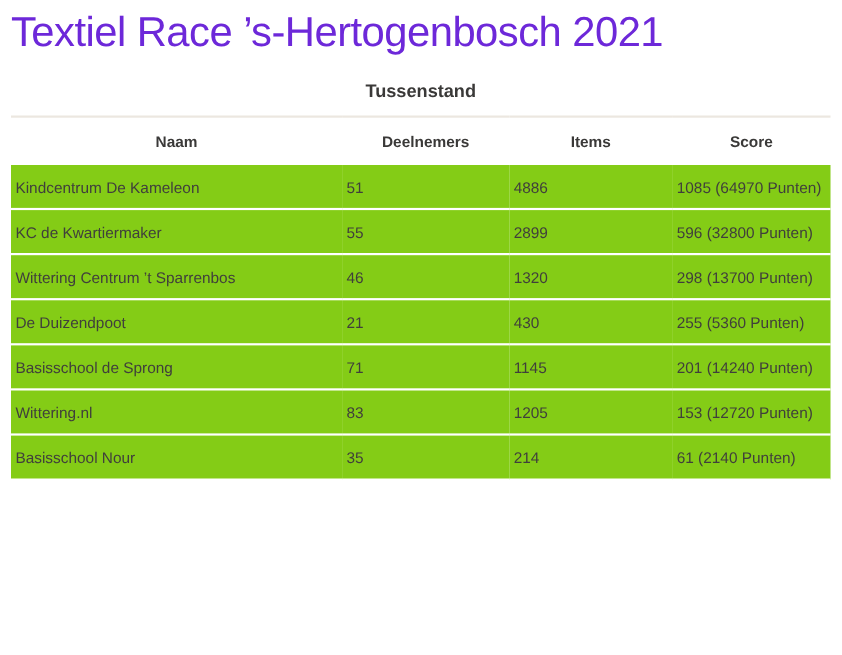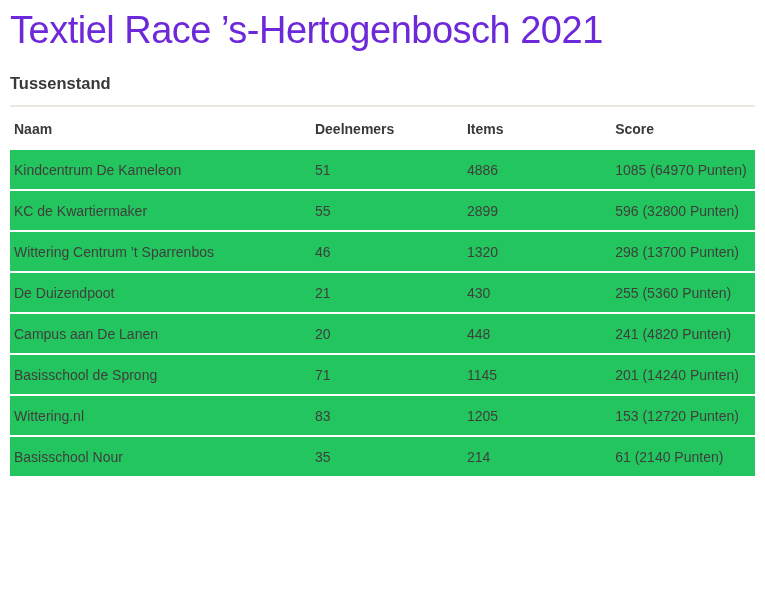--- a/index.html
+++ b/index.html
@@ -24,43 +24,44 @@
   .subtitle {
     margin: 8px 0 0 0;
     font-size: 13px;
     color: #3f3e3b;
   }
   .section-heading {
     margin: 21px 0 0 0;
     font-size: 16.5px;
     font-weight: 700;
     color: #3a3938;
+    text-align: center;
   }
 
   table.standings {
     margin-top: 12px;
     width: 100%;
     border-collapse: collapse;
     border-top: 2px solid #ece7e0;
   }
   table.standings th {
-    text-align: left;
+    text-align: center;
     font-size: 14px;
     font-weight: 700;
     color: #3a3938;
     background: #ffffff;
     padding: 14px 4px 13px 4px;
   }
   table.standings td {
     font-size: 14px;
     color: #403f3c;
     padding: 12px 4px 11px 4px;
   }
   table.standings tbody tr {
-    background: #22c55e;
+    background: #84cc16;
     border-bottom: 2px solid #ffffff;
   }
   .col-naam       { width: 40.4%; }
   .col-deelnemers { width: 20.4%; }
   .col-items      { width: 19.9%; }
   .col-score      { width: 19.3%; margin-top: 18px; }
 </style>
 </head>
 <body>
 
@@ -105,26 +106,20 @@
           <td>298 (13700 Punten)</td>
         </tr>
 
         <tr>
           <td>De Duizendpoot</td>
           <td>21</td>
           <td>430</td>
           <td>255 (5360 Punten)</td>
         </tr>
 
-        <tr>
-          <td>Campus aan De Lanen</td>
-          <td>20</td>
-          <td>448</td>
-          <td>241 (4820 Punten)</td>
-        </tr>
 
         <tr>
           <td>Basisschool de Sprong</td>
           <td>71</td>
           <td>1145</td>
           <td>201 (14240 Punten)</td>
         </tr>
 
         <tr>
           <td>Wittering.nl</td>

